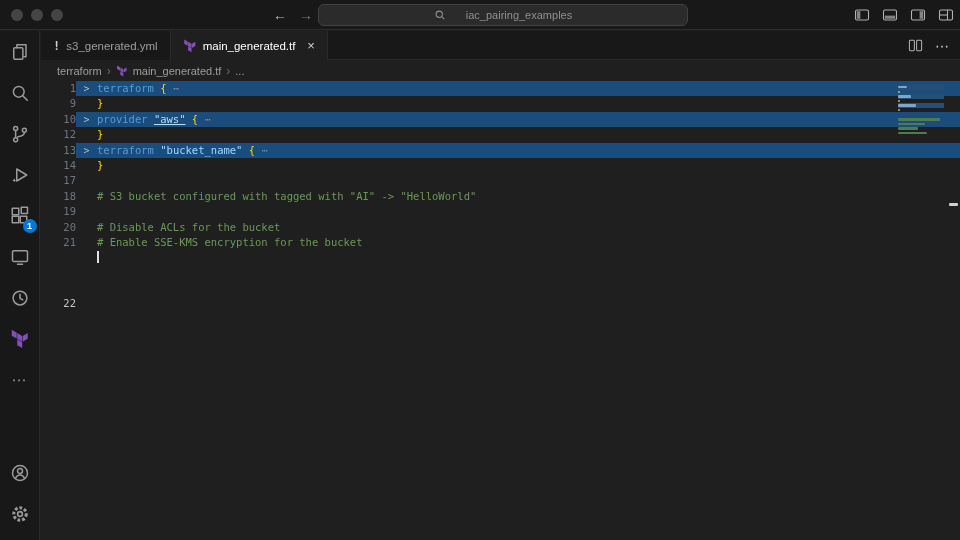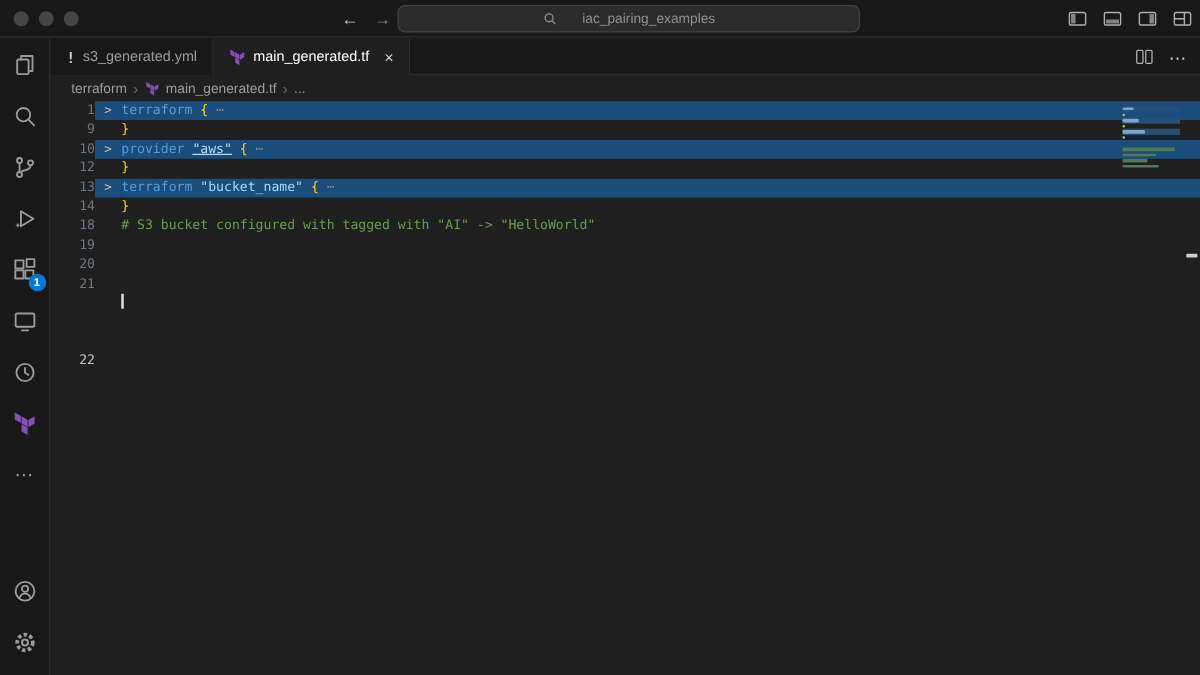--- a/index.html
+++ b/index.html
@@ -231,24 +231,25 @@
 </div>
 
 <div class="editor">
   <div class="lines">
       <div class="row hl"><div class="gut">1</div><div class="foldc">&gt;</div><div class="code"><span class="tk-keyword">terraform</span><span class="tk-plain"> </span><span class="tk-bracket">{</span><span class="tk-fold"> ⋯</span></div></div>
       <div class="row"><div class="gut">9</div><div class="foldc"></div><div class="code"><span class="tk-bracket">}</span></div></div>
       <div class="row hl"><div class="gut">10</div><div class="foldc">&gt;</div><div class="code"><span class="tk-keyword">provider</span><span class="tk-plain"> </span><span class="tk-string-link">"aws"</span><span class="tk-plain"> </span><span class="tk-bracket">{</span><span class="tk-fold"> ⋯</span></div></div>
       <div class="row"><div class="gut">12</div><div class="foldc"></div><div class="code"><span class="tk-bracket">}</span></div></div>
       <div class="row hl"><div class="gut">13</div><div class="foldc">&gt;</div><div class="code"><span class="tk-keyword">terraform</span><span class="tk-plain"> </span><span class="tk-string">"bucket_name"</span><span class="tk-plain"> </span><span class="tk-bracket">{</span><span class="tk-fold"> ⋯</span></div></div>
       <div class="row"><div class="gut">14</div><div class="foldc"></div><div class="code"><span class="tk-bracket">}</span></div></div>
+      <div class="row"><div class="gut">17</div><div class="foldc"></div><div class="code"></div></div>
       <div class="row"><div class="gut">18</div><div class="foldc"></div><div class="code"><span class="tk-comment"># S3 bucket configured with tagged with "AI" -&gt; "HelloWorld"</span></div></div>
       <div class="row"><div class="gut">19</div><div class="foldc"></div></div>
-      <div class="row"><div class="gut">20</div><div class="foldc"></div></div>
-      <div class="row"><div class="gut">21</div><div class="foldc"></div></div>
+      <div class="row"><div class="gut">20</div><div class="foldc"></div><div class="code"><span class="tk-comment"># Disable ACLs for the bucket</span></div></div>
+      <div class="row"><div class="gut">21</div><div class="foldc"></div><div class="code"><span class="tk-comment"># Enable SSE-KMS encryption for the bucket</span></div></div>
       <div class="row"><div class="gut act">22</div><div class="foldc"></div><div class="code"><span class="cursor"></span></div></div>
     </div>
   <div class="minimap">
       <div class="mm-row mm-hl">
         <div class="mm-bar" style="width: 9.1px; background: rgb(123, 167, 204);"></div>
       </div>
       <div class="mm-row">
         <div class="mm-bar" style="width: 2px; background: rgb(201, 180, 106);"></div>
       </div>
       <div class="mm-row mm-hl">

